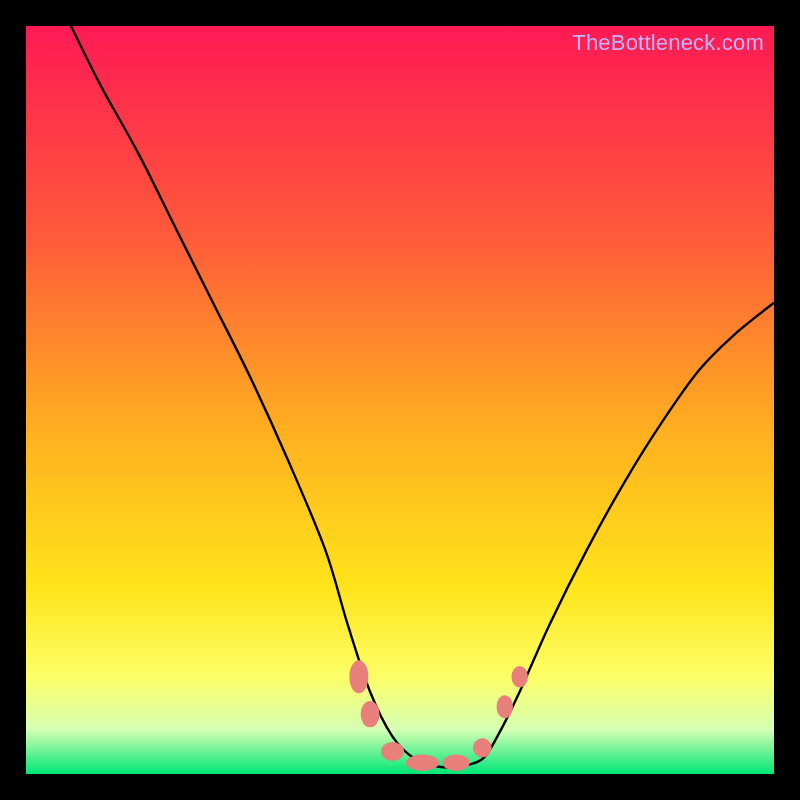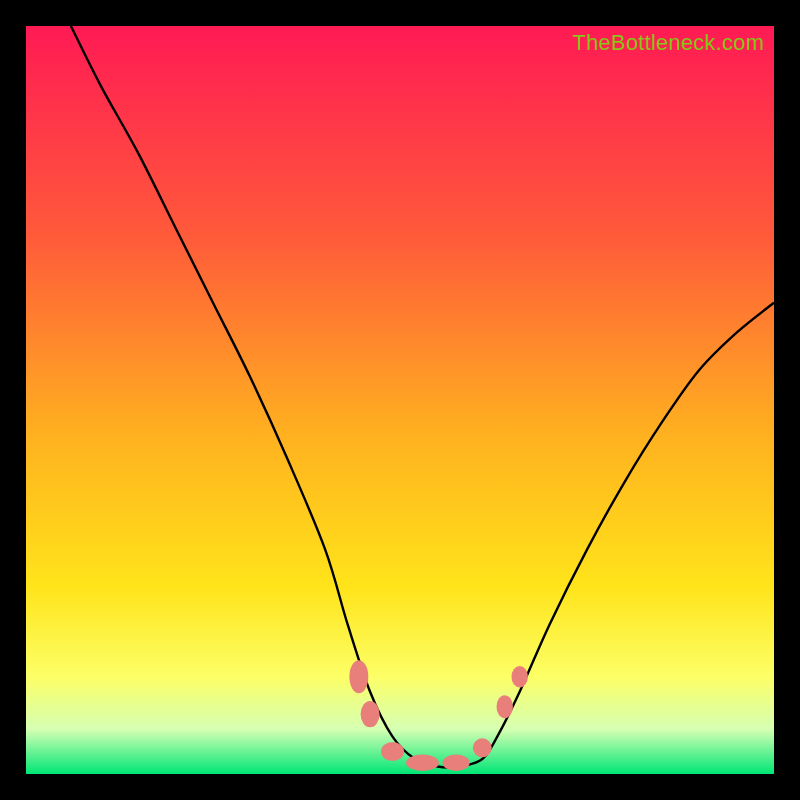--- a/index.html
+++ b/index.html
@@ -22,21 +22,21 @@
     left: 26px;
     top: 26px;
     width: 748px;
     height: 748px;
     overflow: hidden;
   }
   .attribution {
     position: absolute;
     top: 4px;
     right: 10px;
-    color: #84cc16;
+    color: #c4b5fd;
     font-size: 22px;
     font-weight: 400;
     letter-spacing: 0.2px;
     user-select: none;
   }
 </style>
 </head>
 <body>
 
 <div class="outer">

